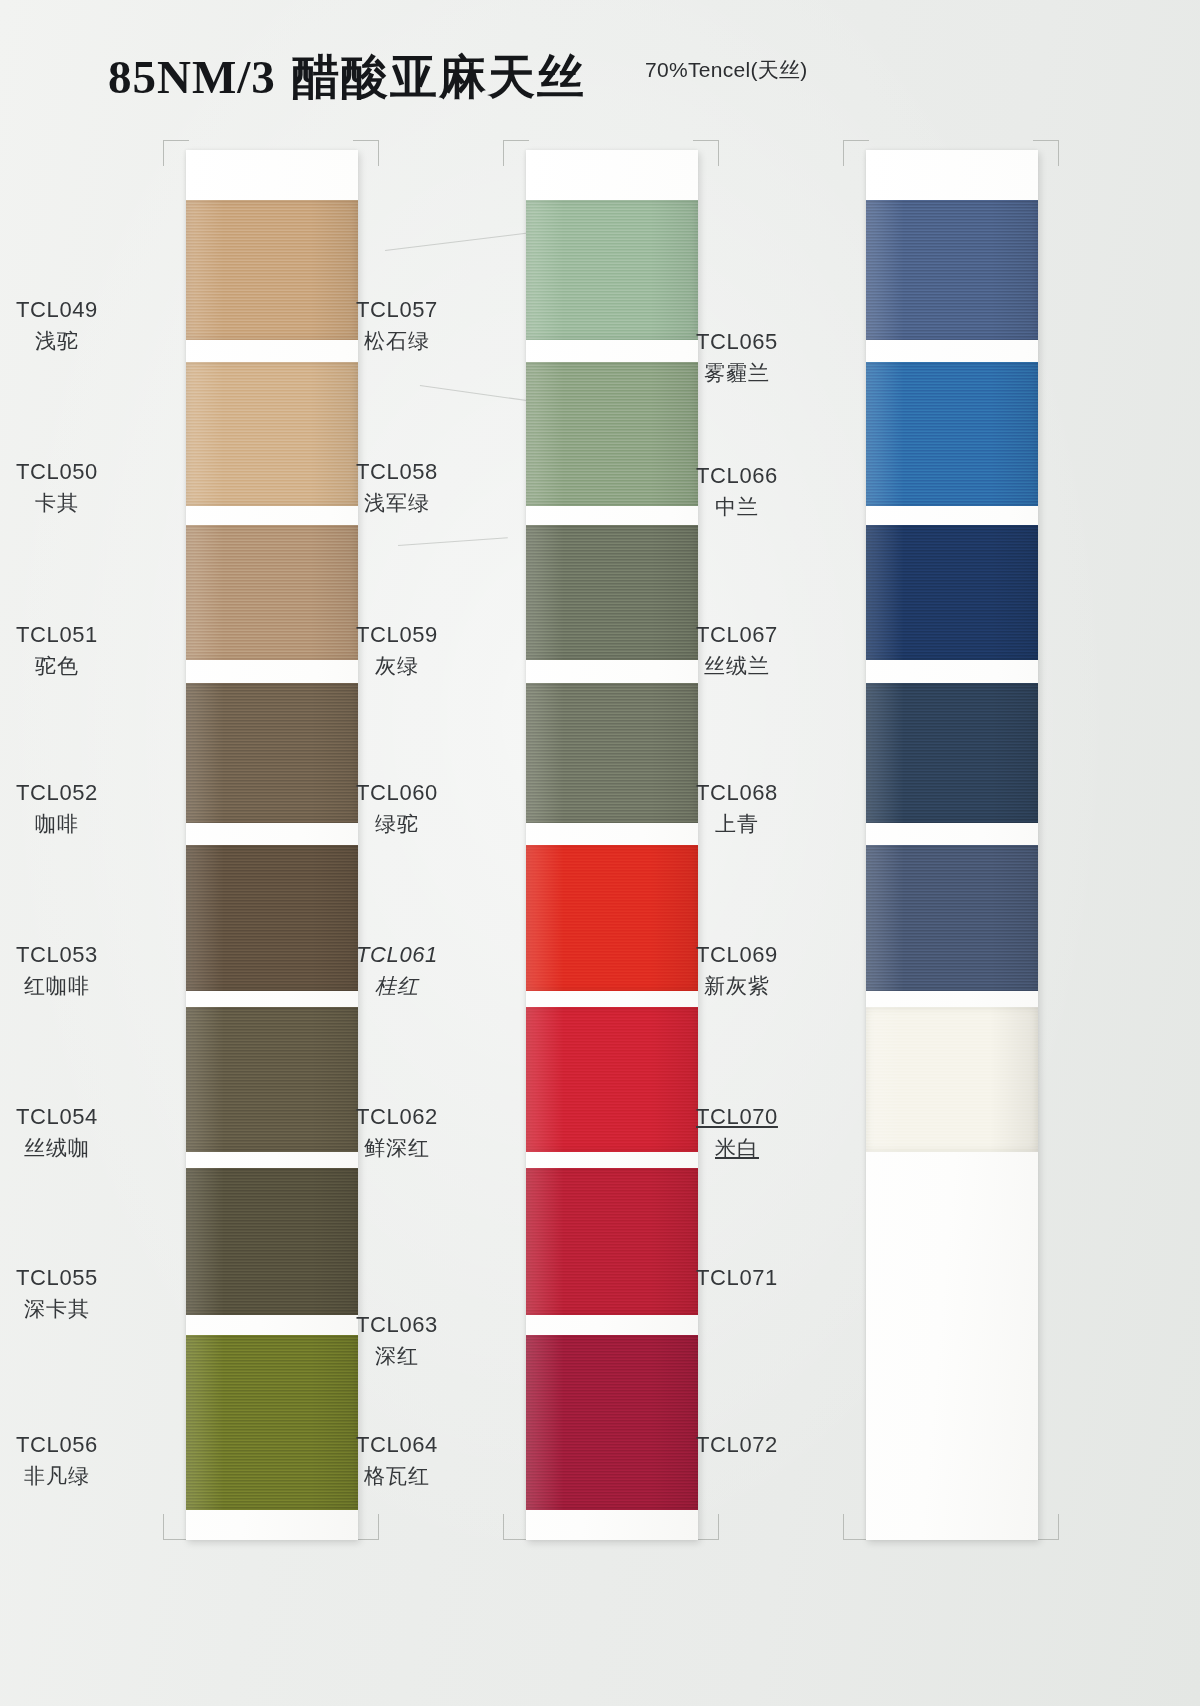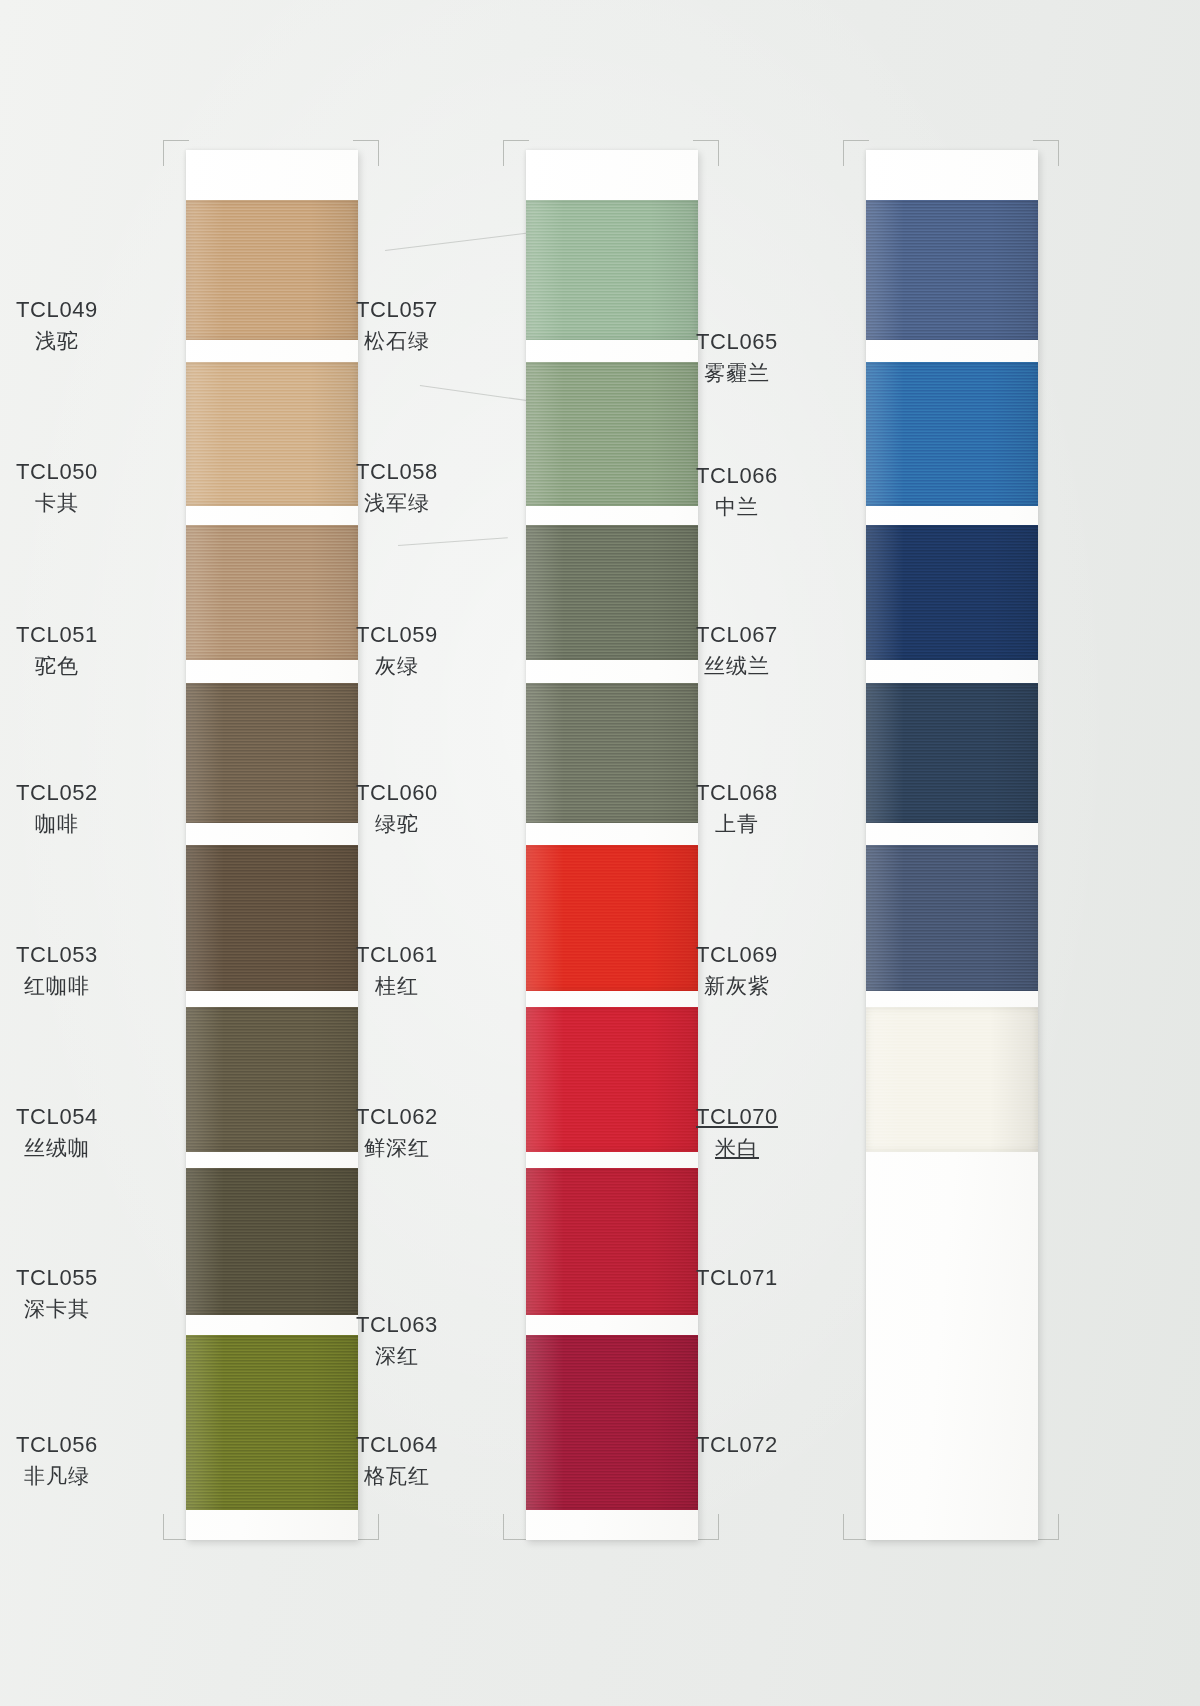--- a/index.html
+++ b/index.html
@@ -110,21 +110,25 @@
 </head>
 <body>
 
 <div class="paper"></div>
 
 <div class="scratch" style="left:385px;top:250px;width:160px;transform:rotate(-7deg)"></div>
 <div class="scratch" style="left:420px;top:385px;width:130px;transform:rotate(8deg)"></div>
 <div class="scratch" style="left:398px;top:545px;width:110px;transform:rotate(-4deg)"></div>
 
 <div class="header">
+  <div class="title">
+    <span class="code">85NM/3</span><span class="cn">醋酸亚麻天丝</span>
+  </div>
   <div class="composition">
+    <div>70%Tencel(天丝)</div>
   </div>
 </div>
 
 <div class="crop tl" style="left:163px;top:140px">
     <i class="h"></i>
     <i class="v"></i>
   </div>
 <div class="crop tr" style="left:353px;top:140px">
     <i class="h"></i>
     <i class="v"></i>
@@ -271,21 +275,21 @@
         <span class="sheen"></span>
       </div>
       <div class="label" style="left: 302px; top: 628px;">
         <span class="code">TCL060</span>
         <span class="name">绿驼</span>
       </div>
       <div class="swatch" style="left: 526px; top: 695px; height: 146px; background: rgb(223, 43, 32);">
         <span class="tex"></span>
         <span class="sheen"></span>
       </div>
-      <div class="label" style="left: 302px; top: 790px;">
+      <div class="label" style="left: 302px; top: 790px; font-style: italic;">
         <span class="code">TCL061</span>
         <span class="name">桂红</span>
       </div>
       <div class="swatch" style="left: 526px; top: 857px; height: 145px; background: rgb(207, 34, 50);">
         <span class="tex"></span>
         <span class="sheen"></span>
       </div>
       <div class="label" style="left: 302px; top: 952px;">
         <span class="code">TCL062</span>
         <span class="name">鲜深红</span>

